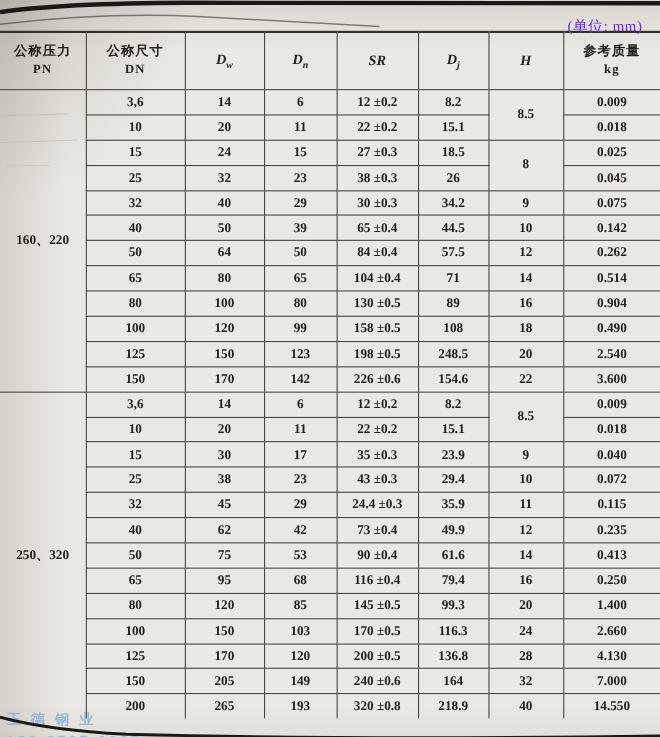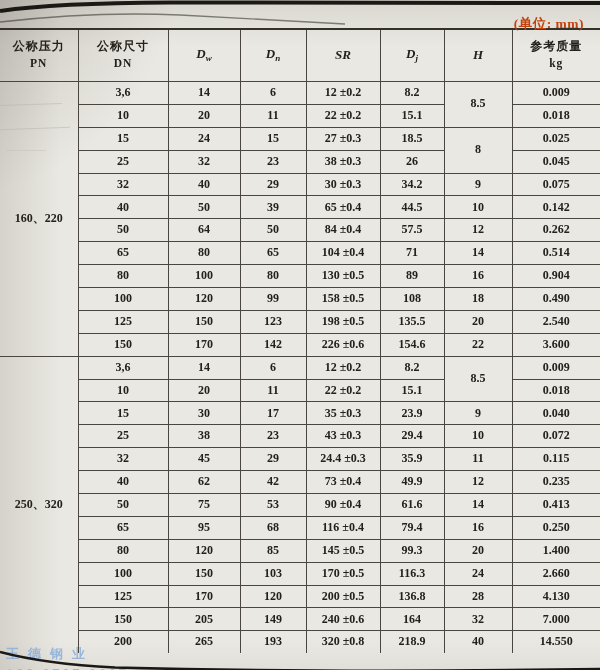--- a/index.html
+++ b/index.html
@@ -29,21 +29,21 @@
   .title-row{
     position:absolute;left:0;top:11px;width:600px;height:26px;z-index:3;
     display:flex;align-items:center;justify-content:center;
   }
   .title{
     font-weight:bold;font-size:15px;letter-spacing:.5px;color:#151310;
     display:flex;gap:10px;
   }
   .unit{
     position:absolute;right:16px;top:4px;
-    font-weight:bold;font-size:13.5px;color:#c2410c;letter-spacing:.5px;
+    font-weight:normal;font-size:13.5px;color:#6d28d9;letter-spacing:.5px;
   }
 
   table.dim{
     position:absolute;left:0;top:28px;z-index:2;
     width:600px;table-layout:fixed;border-collapse:collapse;
   }
   table.dim th,table.dim td{
     border:1px solid #4a463f;
     text-align:center;vertical-align:middle;
     padding:0;overflow:hidden;
@@ -201,21 +201,21 @@
         <td class="c-sr">158 ±0.5</td>
         <td class="c-dj">108</td>
         <td class="c-h">18</td>
         <td class="c-kg">0.490</td>
       </tr>
       <tr>
         <td class="c-dn">125</td>
         <td class="c-dw">150</td>
         <td class="c-dn2">123</td>
         <td class="c-sr">198 ±0.5</td>
-        <td class="c-dj">135.5</td>
+        <td class="c-dj">248.5</td>
         <td class="c-h">20</td>
         <td class="c-kg">2.540</td>
       </tr>
       <tr>
         <td class="c-dn">150</td>
         <td class="c-dw">170</td>
         <td class="c-dn2">142</td>
         <td class="c-sr">226 ±0.6</td>
         <td class="c-dj">154.6</td>
         <td class="c-h">22</td>

